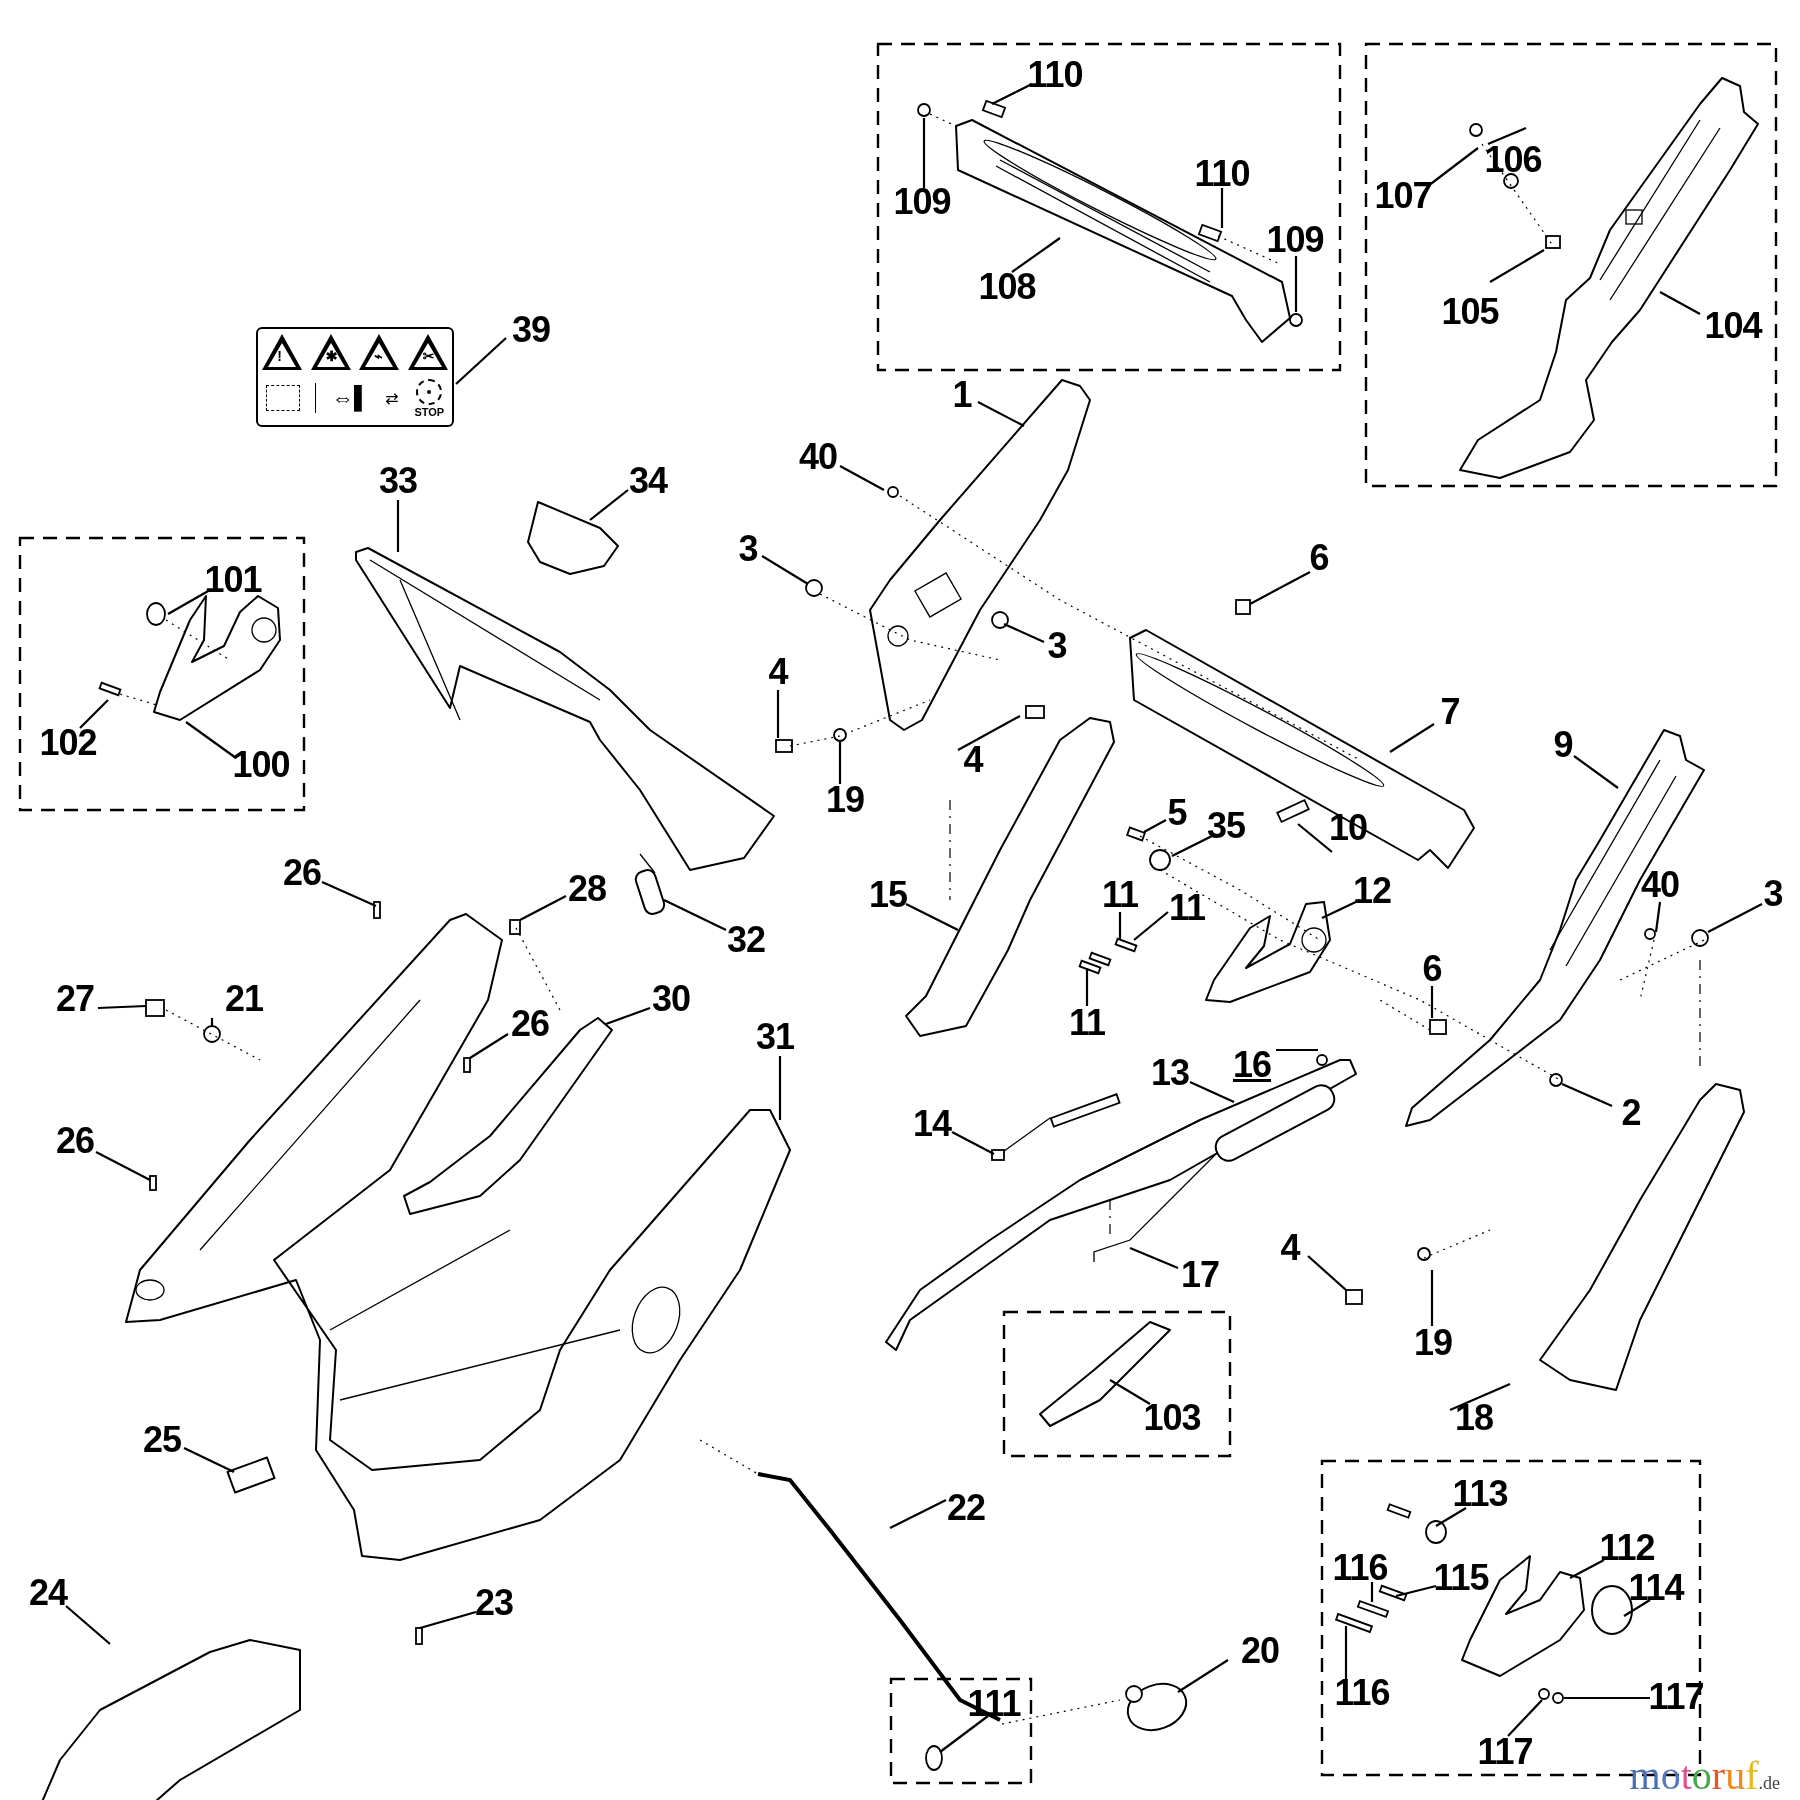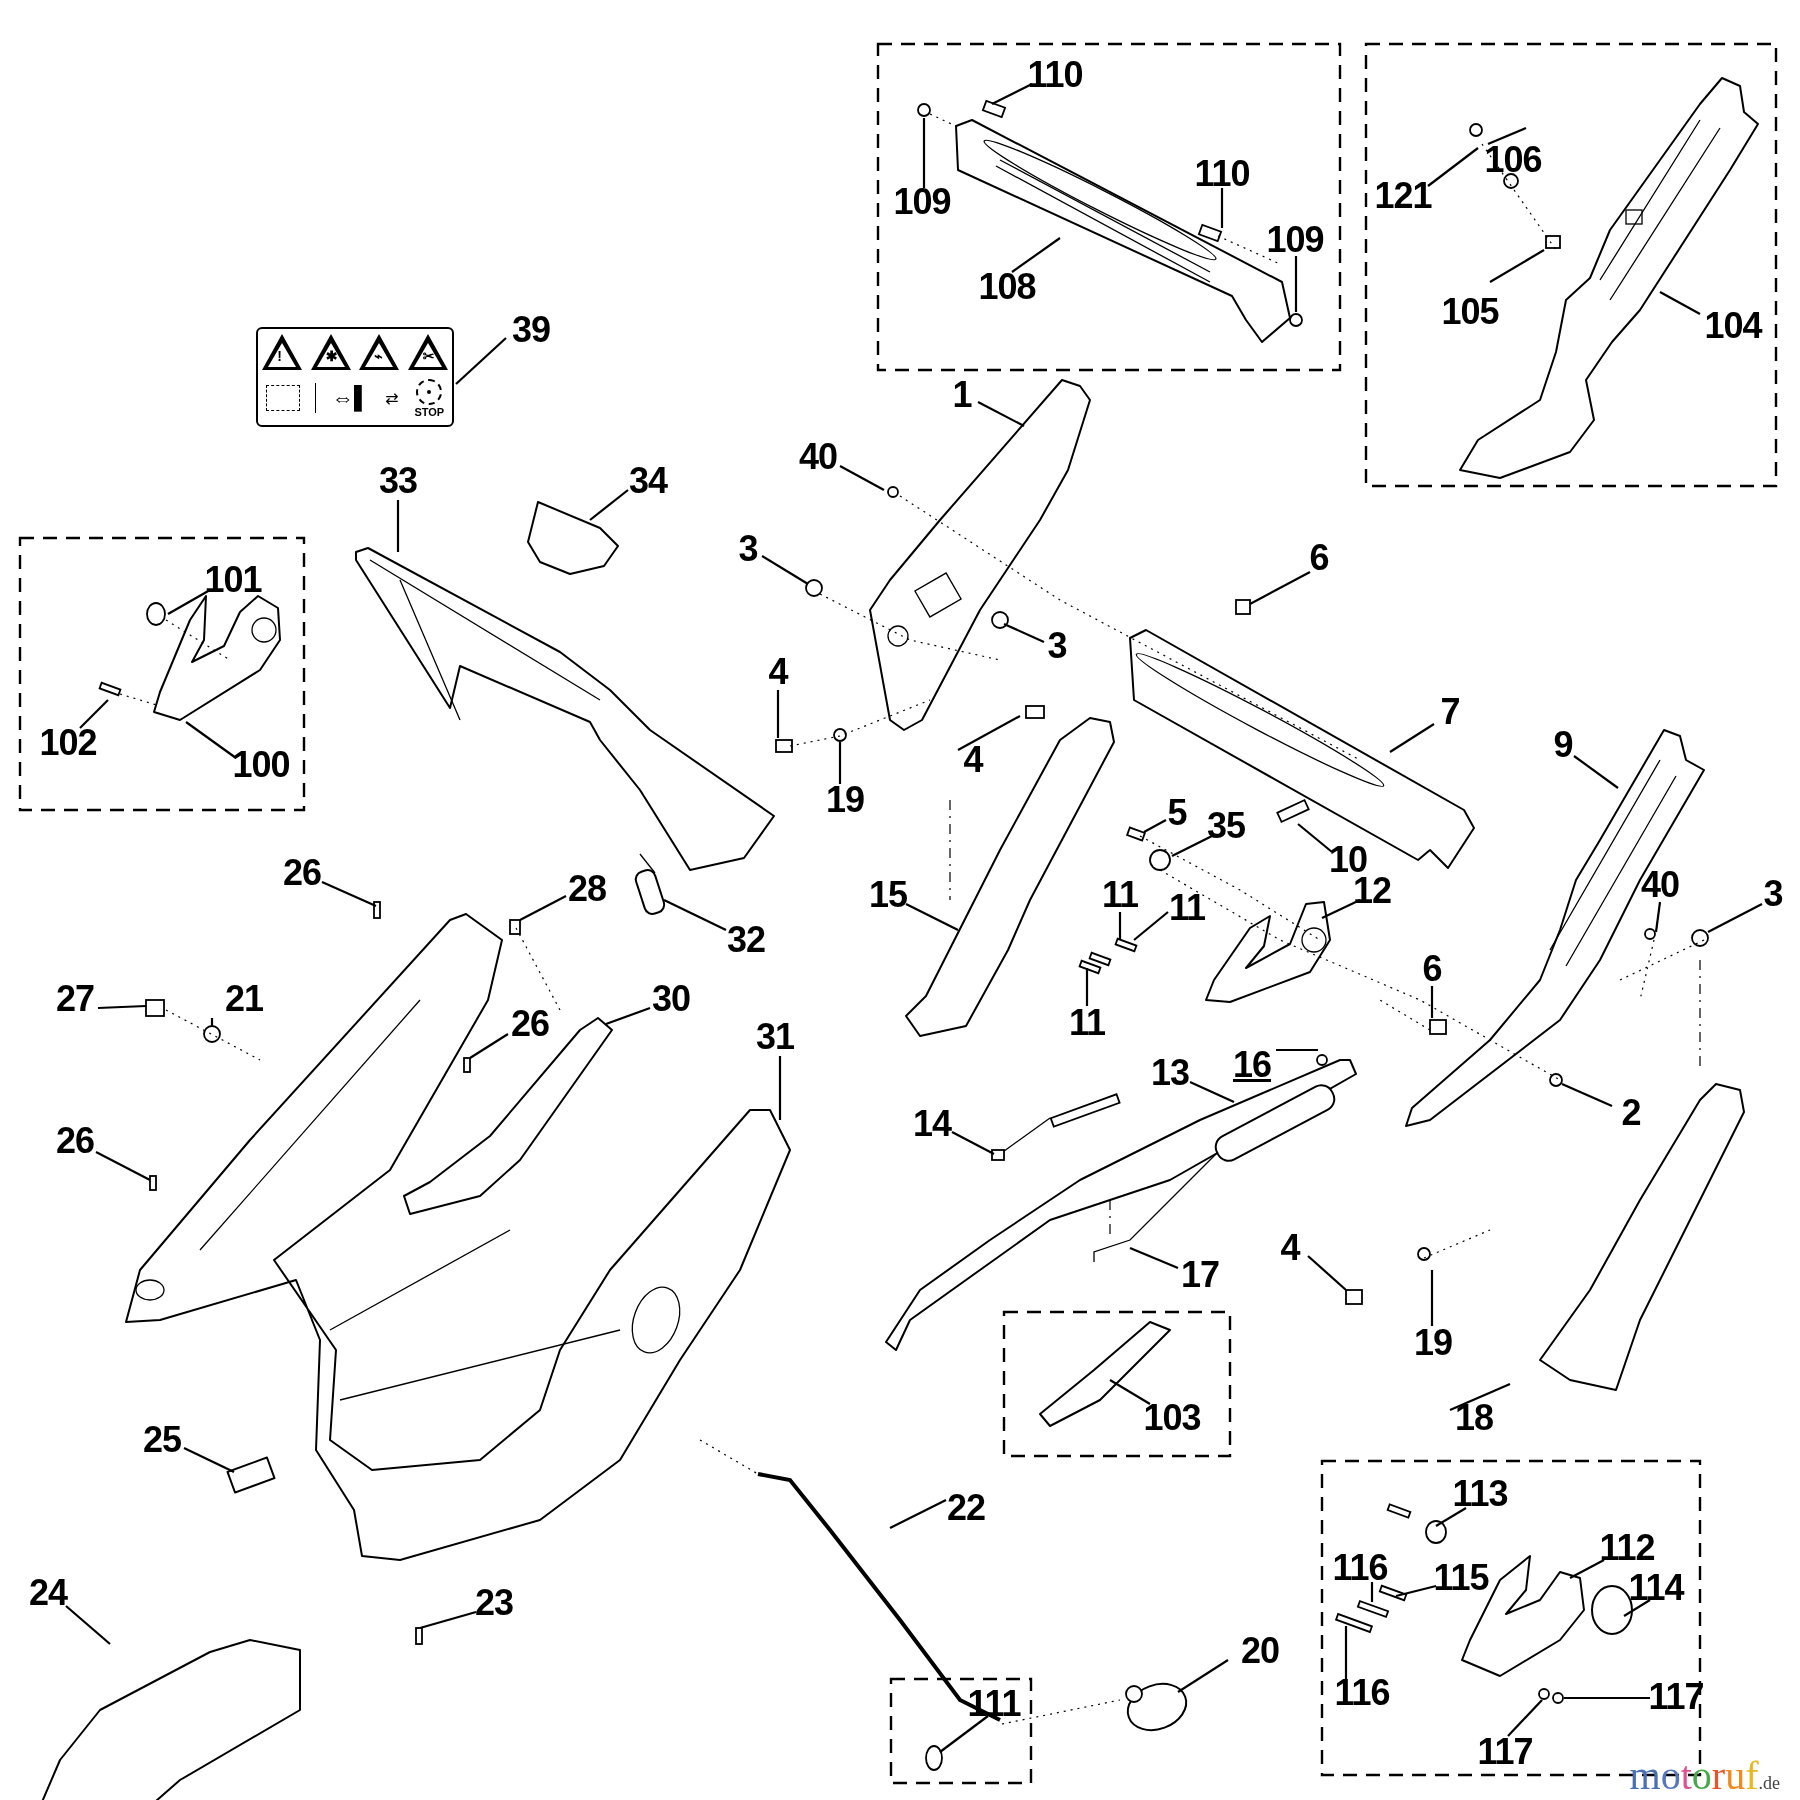--- a/index.html
+++ b/index.html
@@ -304,21 +304,21 @@
     </div>
   </div>
 </div>
 
 <div id="labels">
     <div class="label" style="left: 1055px; top: 75px;">110</div>
     <div class="label" style="left: 1222px; top: 174px;">110</div>
     <div class="label" style="left: 922px; top: 202px;">109</div>
     <div class="label" style="left: 1295px; top: 240px;">109</div>
     <div class="label" style="left: 1007px; top: 287px;">108</div>
-    <div class="label" style="left: 1403px; top: 196px;">121</div>
+    <div class="label" style="left: 1403px; top: 196px;">107</div>
     <div class="label" style="left: 1513px; top: 136px; margin-top: 24px;">106</div>
     <div class="label" style="left: 1470px; top: 312px;">105</div>
     <div class="label" style="left: 1733px; top: 326px;">104</div>
     <div class="label" style="left: 531px; top: 330px;">39</div>
     <div class="label" style="left: 962px; top: 395px;">1</div>
     <div class="label" style="left: 818px; top: 457px;">40</div>
     <div class="label" style="left: 748px; top: 549px;">3</div>
     <div class="label" style="left: 1057px; top: 646px;">3</div>
     <div class="label" style="left: 778px; top: 672px;">4</div>
     <div class="label" style="left: 845px; top: 800px;">19</div>
@@ -326,21 +326,21 @@
     <div class="label" style="left: 1319px; top: 558px;">6</div>
     <div class="label" style="left: 1450px; top: 712px;">7</div>
     <div class="label" style="left: 1563px; top: 745px;">9</div>
     <div class="label" style="left: 398px; top: 481px;">33</div>
     <div class="label" style="left: 648px; top: 481px;">34</div>
     <div class="label" style="left: 233px; top: 580px;">101</div>
     <div class="label" style="left: 68px; top: 743px;">102</div>
     <div class="label" style="left: 261px; top: 765px;">100</div>
     <div class="label" style="left: 1177px; top: 813px;">5</div>
     <div class="label" style="left: 1226px; top: 826px;">35</div>
-    <div class="label" style="left: 1348px; top: 860px;">10</div>
+    <div class="label" style="left: 1348px; top: 828px;">10</div>
     <div class="label" style="left: 1372px; top: 891px;">12</div>
     <div class="label" style="left: 1120px; top: 895px;">11</div>
     <div class="label" style="left: 1187px; top: 908px;">11</div>
     <div class="label" style="left: 1087px; top: 1023px;">11</div>
     <div class="label" style="left: 888px; top: 895px;">15</div>
     <div class="label" style="left: 1660px; top: 885px;">40</div>
     <div class="label" style="left: 1773px; top: 894px;">3</div>
     <div class="label" style="left: 1432px; top: 969px;">6</div>
     <div class="label" style="left: 1631px; top: 1113px;">2</div>
     <div class="label" style="left: 1170px; top: 1073px;">13</div>

